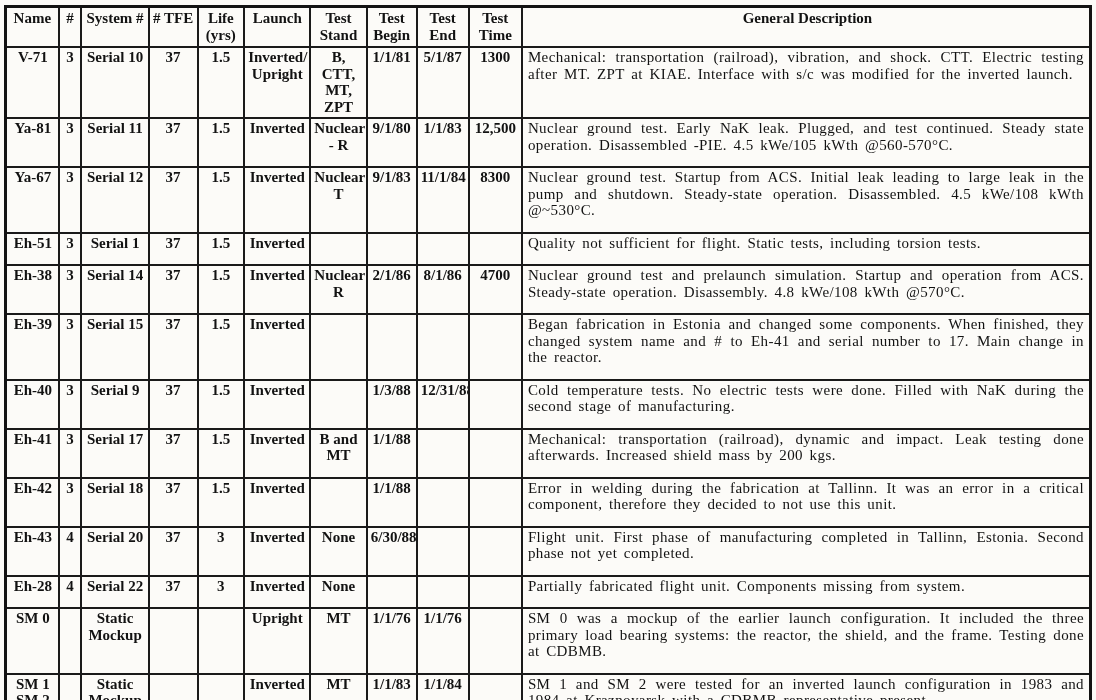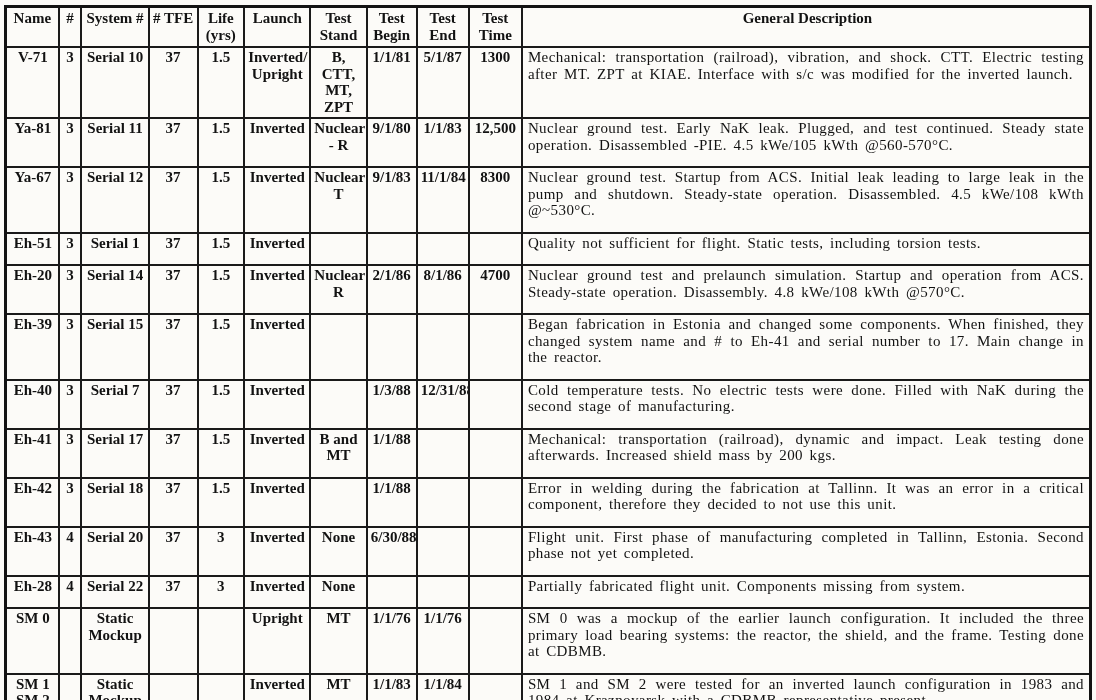--- a/index.html
+++ b/index.html
@@ -138,21 +138,21 @@
           <td class="a-center b">37</td>
           <td class="a-center b">1.5</td>
           <td class="a-center b">Inverted</td>
           <td class="a-center b"></td>
           <td class="a-center b"></td>
           <td class="a-center b"></td>
           <td class="a-center b"></td>
           <td class="a-justify">Quality not sufficient for flight. Static tests, including torsion tests.</td>
         </tr>
         <tr>
-          <td class="a-left b">Eh-20</td>
+          <td class="a-left b">Eh-38</td>
           <td class="a-center b">3</td>
           <td class="a-center b">Serial 14</td>
           <td class="a-center b">37</td>
           <td class="a-center b">1.5</td>
           <td class="a-center b">Inverted</td>
           <td class="a-center b">Nuclear
 R</td>
           <td class="a-center b">2/1/86</td>
           <td class="a-center b">8/1/86</td>
           <td class="a-center b">4700</td>
@@ -167,21 +167,21 @@
           <td class="a-center b">Inverted</td>
           <td class="a-center b"></td>
           <td class="a-center b"></td>
           <td class="a-center b"></td>
           <td class="a-center b"></td>
           <td class="a-justify">Began fabrication in Estonia and changed some components. When finished, they changed system name and # to Eh-41 and serial number to 17. Main change in the reactor.</td>
         </tr>
         <tr>
           <td class="a-left b">Eh-40</td>
           <td class="a-center b">3</td>
-          <td class="a-center b">Serial 7</td>
+          <td class="a-center b">Serial 9</td>
           <td class="a-center b">37</td>
           <td class="a-center b">1.5</td>
           <td class="a-center b">Inverted</td>
           <td class="a-center b"></td>
           <td class="a-center b">1/3/88</td>
           <td class="a-center b">12/31/88</td>
           <td class="a-center b"></td>
           <td class="a-justify">Cold temperature tests. No electric tests were done. Filled with NaK during the second stage of manufacturing.</td>
         </tr>
         <tr>

